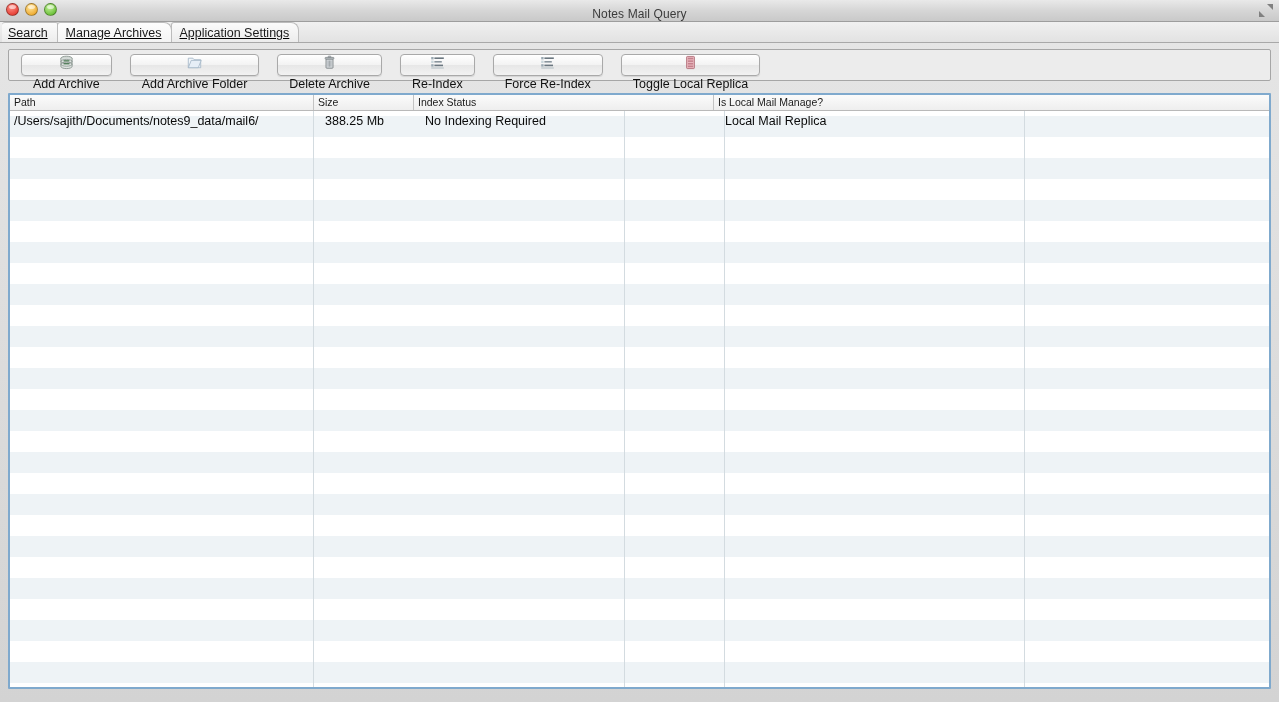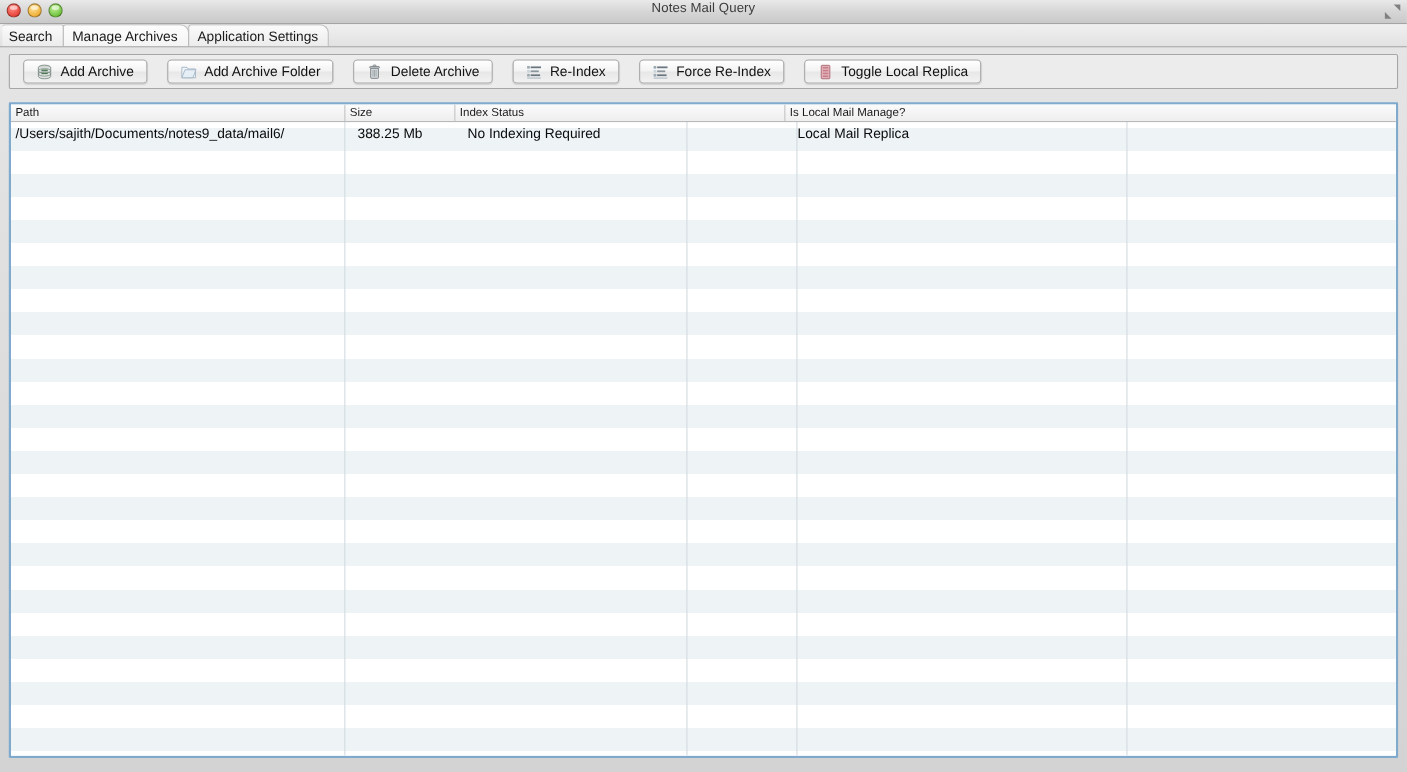--- a/index.html
+++ b/index.html
@@ -20,21 +20,21 @@
     box-sizing: border-box;
   }
 
   
   .titlebar {
     position: relative;
     height: 21px;
     background: linear-gradient(to bottom, #e9e9e9 0%, #d6d6d6 50%, #c9c9c9 100%);
     border-bottom: 1px solid #9d9d9d;
     display: flex;
-    align-items: flex-start;
+    align-items: flex-end;
   }
   .traffic {
     position: absolute;
     left: 6px;
     top: 3px;
     display: flex;
     gap: 6px;
   }
   .light {
     width: 13px;
@@ -76,20 +76,21 @@
   
   .tabbar {
     position: relative;
     height: 21px;
     background: linear-gradient(to bottom, #f0f0f0 0%, #e2e2e2 100%);
     border-bottom: 1px solid #a8a8a8;
     padding-left: 2px;
     box-sizing: border-box;
     display: flex;
     align-items: flex-end;
+    text-decoration: underline;
   }
   .tab {
     position: relative;
     height: 20px;
     line-height: 20px;
     padding: 0 9px 0 8px;
     font-size: 12.5px;
     color: #1b1b1b;
     box-sizing: border-box;
     border-top: 1px solid #bcbcbc;
@@ -134,20 +135,21 @@
     box-shadow: 0 1px 0 rgba(255,255,255,.85) inset, 0 1px 1px rgba(0,0,0,.10);
     display: flex;
     align-items: center;
     gap: 7px;
     padding: 0 11px;
     font-size: 12.5px;
     color: #111;
     cursor: pointer;
     white-space: nowrap;
     box-sizing: border-box;
+    flex-direction: column;
   }
   .tb-ico { width: 15px; height: 15px; flex: 0 0 15px; display:block; }
 
   
   .table-wrap {
     position: absolute;
     left: 8px;
     top: 93px;
     right: 8px;
     bottom: 13px;

